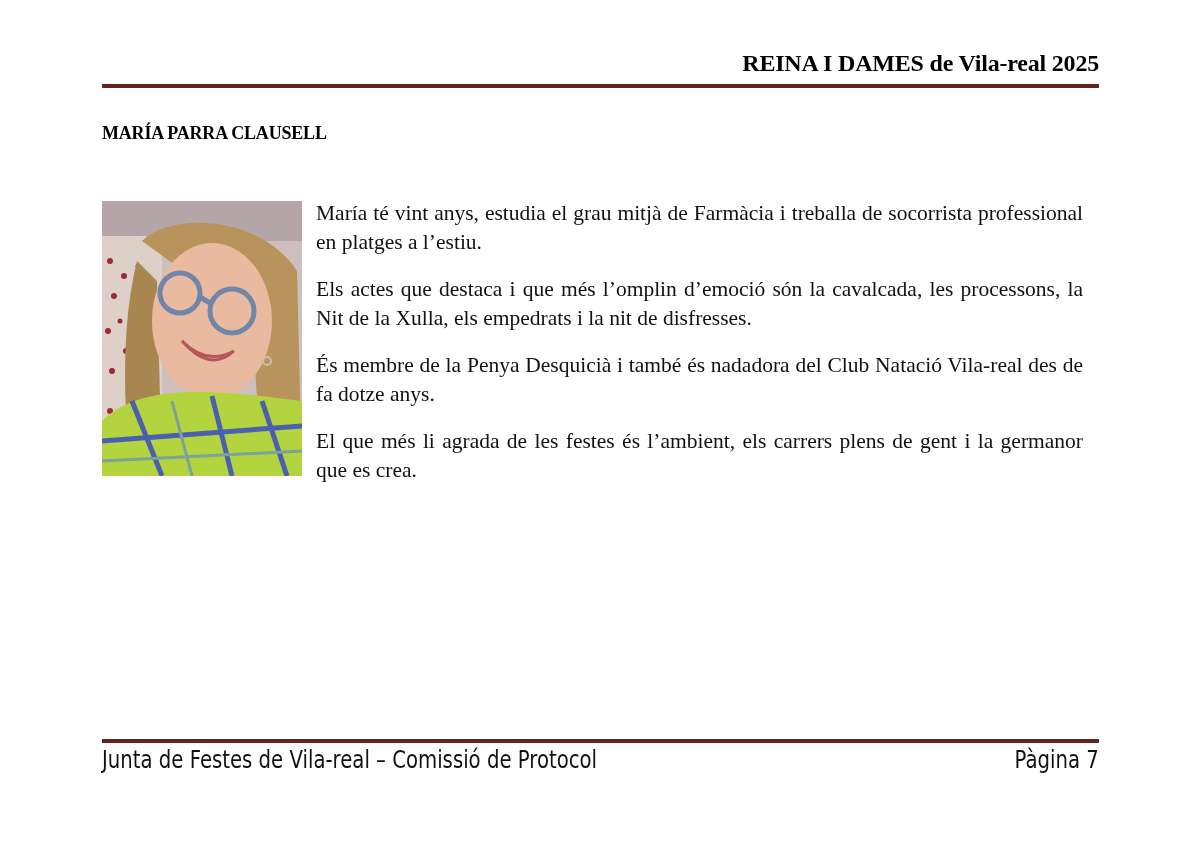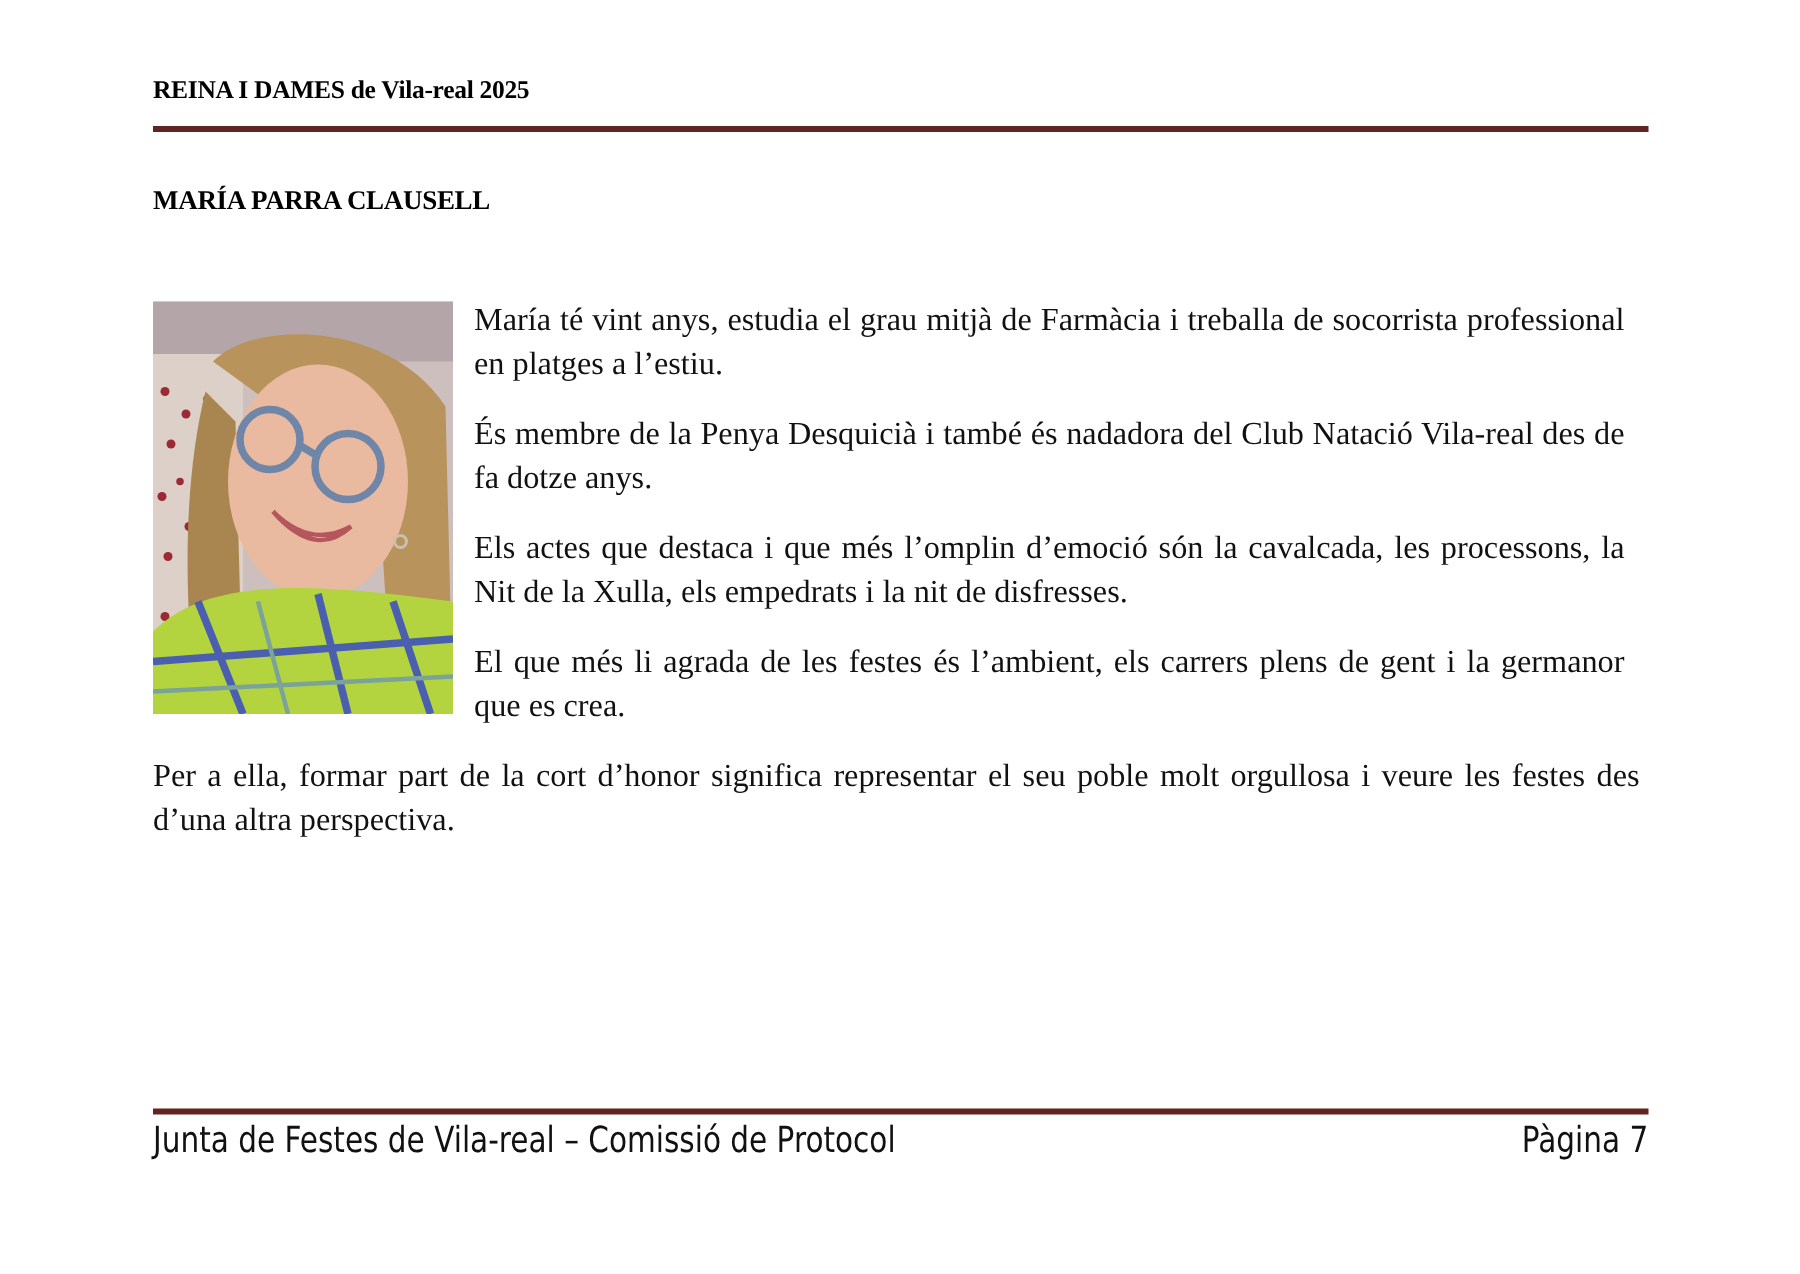--- a/index.html
+++ b/index.html
@@ -1,21 +1,21 @@
 <!DOCTYPE html>
 <html><head>
 <meta charset="utf-8">
 <style>
   html, body { margin: 0; padding: 0; background: #ffffff; }
   body { width: 1200px; height: 849px; position: relative; overflow: hidden; }
   .page { position: absolute; left: 0; top: 0; width: 1200px; height: 849px; background: #fff; }
   .header-title {
     position: absolute; left: 102px; width: 997px; top: 50px;
-    text-align: left;
-    font-family: "Liberation Serif", serif; font-weight: bold; font-size: 17px; color: #000;
+    text-align: right;
+    font-family: "Liberation Serif", serif; font-weight: bold; font-size: 24px; color: #000;
     letter-spacing: -0.2px;
   }
   .rule { position: absolute; left: 102px; width: 997px; height: 4px; background: #622423; }
   .rule.top { top: 84px; }
   .rule.bottom { top: 739px; }
   .name {
     position: absolute; left: 102px; top: 123px;
     font-family: "Liberation Serif", serif; font-weight: bold; font-size: 18px; color: #000;
     letter-spacing: -0.2px;
   }
@@ -91,23 +91,22 @@
       </g>
       <g stroke="#7aa39a" stroke-width="3" fill="none">
         <path d="M0 260 L 200 250"></path>
           <path d="M70 200 L 90 275"></path>
       </g>
     </svg>
   </div>
 
   <div class="right-col body-text">
     <p>María té vint anys, estudia el grau mitjà de Farmàcia i treballa de socorrista professional en platges a l’estiu.</p>
+    <p>Els actes que destaca i que més l’omplin d’emoció són la cavalcada, les processons, la Nit de la Xulla, els empedrats i la nit de disfresses.</p>
     <p>És membre de la Penya Desquicià i també és nadadora del Club Natació Vila-real des de fa dotze anys.</p>
-    <p>Els actes que destaca i que més l’omplin d’emoció són la cavalcada, les processons, la Nit de la Xulla, els empedrats i la nit de disfresses.</p>
     <p>El que més li agrada de les festes és l’ambient, els carrers plens de gent i la germanor que es crea.</p>
   </div>
 
-  <p class="full-para body-text">Per a ella, formar part de la cort d’honor significa representar el seu poble molt orgullosa i veure les festes des d’una altra perspectiva.</p>
 
   <div class="rule bottom"></div>
   <div class="footer-left">Junta de Festes de Vila-real – Comissió de Protocol</div>
   <div class="footer-right">Pàgina 7</div>
 </div>
 
 </body></html>

